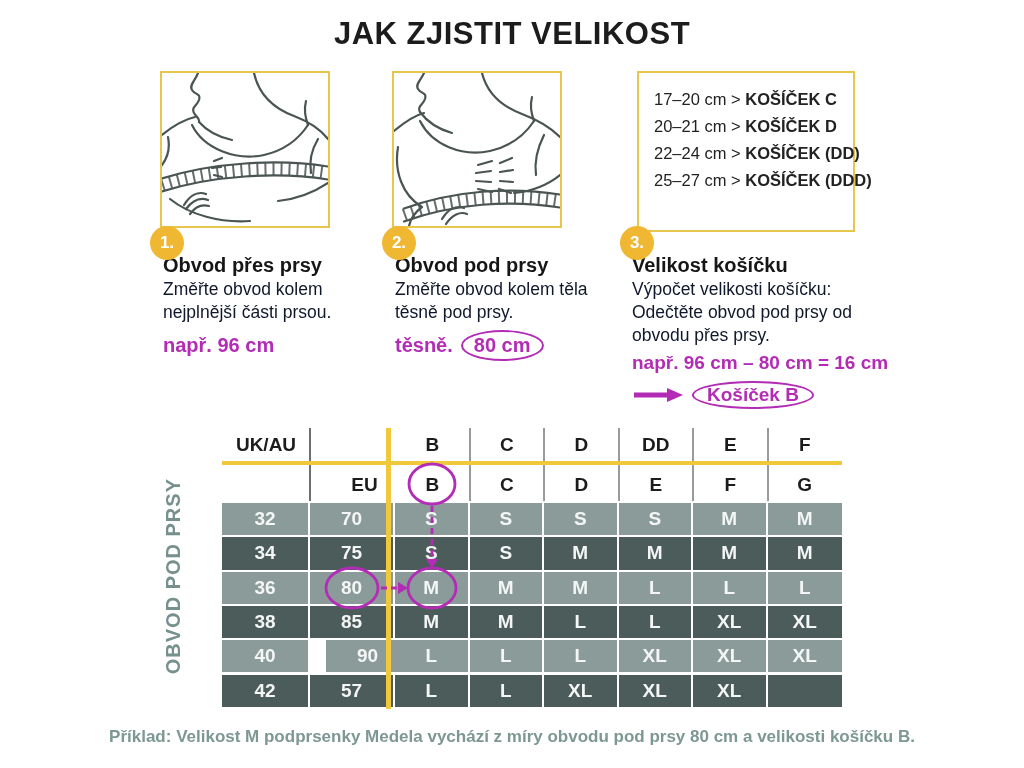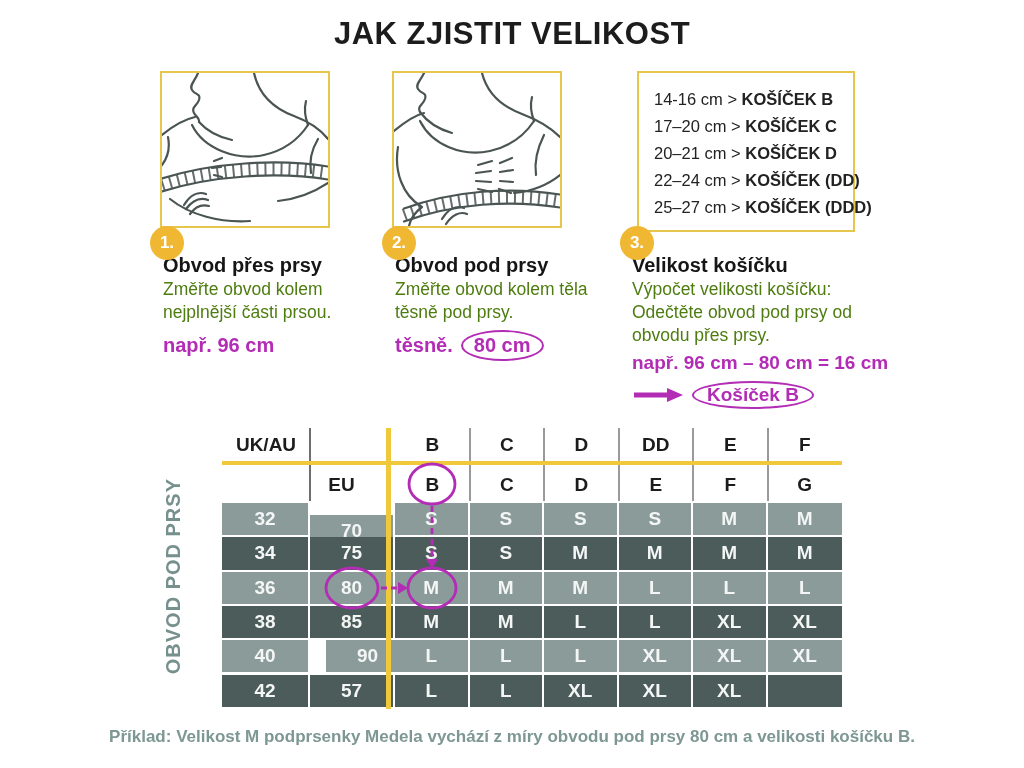--- a/index.html
+++ b/index.html
@@ -14,21 +14,21 @@
   }
   html,body{margin:0;padding:0;background:#fff;}
   .page{position:relative;width:1024px;height:768px;background:#ffffff;overflow:hidden;
         font-family:"Liberation Sans",sans-serif;border-bottom:1px solid #d9d9d9;}
   .title{position:absolute;top:16px;left:0;width:100%;text-align:center;
          font-size:31px;font-weight:bold;letter-spacing:.5px;color:var(--ink);}
   .illus-box{position:absolute;top:71px;width:166px;height:153px;border:2px solid #e7c64d;background:#fff;}
   .badge{position:absolute;top:226px;width:34px;height:34px;border-radius:50%;background:var(--badge);
          color:#fff;font-weight:bold;font-size:17px;display:flex;align-items:center;justify-content:center;z-index:3;}
   .step-h{position:absolute;top:254px;font-size:20px;font-weight:bold;color:#161616;}
-  .step-b{position:absolute;top:278px;font-size:17.5px;line-height:23px;color:#4d7c0f;white-space:pre-line;}
+  .step-b{position:absolute;top:278px;font-size:17.5px;line-height:23px;color:#0f172a;white-space:pre-line;}
   .mag{color:var(--magenta);font-weight:bold;}
   .ex1{position:absolute;left:163px;top:334px;font-size:20px;}
   .ex2{position:absolute;left:395px;top:330px;font-size:20px;display:flex;align-items:center;gap:8px;}
   .circ{border:2.5px solid var(--magenta);border-radius:50%;padding:2px 11px;display:inline-block;}
   .cup-box{position:absolute;left:637px;top:71px;width:218px;height:161px;border:2px solid #e7c64d;
            background:#fff;box-sizing:border-box;padding:13px 0 0 15px;}
   .cup-row{font-size:16.5px;line-height:27px;color:#222;white-space:nowrap;}
   .cup-row .cup{font-weight:bold;}
   .eq{position:absolute;left:632px;top:352px;font-size:19px;}
   .res{position:absolute;left:632px;top:381px;display:flex;align-items:center;gap:8px;}
@@ -93,21 +93,20 @@
         <path d="M120,120 C140,118 156,110 166,102"></path>
         <path d="M10,135.5 C60,117.5 116,113.5 166,121.5"></path>
         <path d="M10,148.5 C60,130.5 116,126.5 166,134.5"></path>
         <path d="M10,142 C60,124 116,120 166,128" stroke-width="13" stroke-linecap="butt" stroke-dasharray="2 6" opacity="0.85"></path>
         <path d="M48,146 C54,136 62,132 70,135 M52,151 C58,142 66,138 73,141"></path>
       </g>
     </svg>
   </div>
 
   <div class="cup-box">
-      <div class="cup-row"><span>14-16 cm </span><span>&gt; </span><span class="cup">KOŠÍČEK B</span></div>
       <div class="cup-row"><span>17–20 cm </span><span>&gt; </span><span class="cup">KOŠÍČEK C</span></div>
       <div class="cup-row"><span>20–21 cm </span><span>&gt; </span><span class="cup">KOŠÍČEK D</span></div>
       <div class="cup-row"><span>22–24 cm </span><span>&gt; </span><span class="cup">KOŠÍČEK (DD)</span></div>
       <div class="cup-row"><span>25–27 cm </span><span>&gt; </span><span class="cup">KOŠÍČEK (DDD)</span></div>
     </div>
 
   <div class="badge" style="left:150px;">1.</div>
   <div class="badge" style="left:382px;">2.</div>
   <div class="badge" style="left:620px;">3.</div>
 
@@ -153,29 +152,29 @@
       <div class="sep" style="left: 470px; top: 0px; width: 2px; height: 73px; background: rgb(154, 154, 154);"></div>
       <div class="sep" style="left: 544.5px; top: 0px; width: 2px; height: 73px; background: rgb(154, 154, 154);"></div>
       <div class="cell hdr" style="left: 0px; top: 0px; width: 88px; height: 33px;">UK/AU</div>
       <div class="cell hdr" style="left: 173px; top: 0px; width: 74.5px; height: 33px;">B</div>
       <div class="cell hdr" style="left: 247.5px; top: 0px; width: 74.5px; height: 33px;">C</div>
       <div class="cell hdr" style="left: 322px; top: 0px; width: 74.5px; height: 33px;">D</div>
       <div class="cell hdr" style="left: 396.5px; top: 0px; width: 74.5px; height: 33px;">DD</div>
       <div class="cell hdr" style="left: 471px; top: 0px; width: 74.5px; height: 33px;">E</div>
       <div class="cell hdr" style="left: 545.5px; top: 0px; width: 74.5px; height: 33px;">F</div>
       <div class="sep" style="left: 0px; top: 33px; width: 620px; height: 4px; background: var(--yellow);"></div>
-      <div class="cell hdr" style="left: 77px; top: 40px; width: 85px; height: 33px;">EU</div>
+      <div class="cell hdr" style="left: 88px; top: 40px; width: 85px; height: 33px; padding-left: 12px;">EU</div>
       <div class="cell hdr" style="left: 173px; top: 40px; width: 74.5px; height: 33px;">B</div>
       <div class="cell hdr" style="left: 247.5px; top: 40px; width: 74.5px; height: 33px;">C</div>
       <div class="cell hdr" style="left: 322px; top: 40px; width: 74.5px; height: 33px;">D</div>
       <div class="cell hdr" style="left: 396.5px; top: 40px; width: 74.5px; height: 33px;">E</div>
       <div class="cell hdr" style="left: 471px; top: 40px; width: 74.5px; height: 33px;">F</div>
       <div class="cell hdr" style="left: 545.5px; top: 40px; width: 74.5px; height: 33px;">G</div>
       <div class="cell bod" style="left: 0px; top: 75px; width: 86px; height: 32.3px; background: var(--tlight);">32</div>
-      <div class="cell bod" style="left: 88px; top: 75px; width: 83px; height: 32.3px; background: var(--tlight); margin-top: 12px;">70</div>
+      <div class="cell bod" style="left: 88px; top: 75px; width: 83px; height: 32.3px; background: var(--tlight);">70</div>
       <div class="cell bod" style="left: 173px; top: 75px; width: 72.5px; height: 32.3px; background: var(--tlight);">S</div>
       <div class="cell bod" style="left: 247.5px; top: 75px; width: 72.5px; height: 32.3px; background: var(--tlight);">S</div>
       <div class="cell bod" style="left: 322px; top: 75px; width: 72.5px; height: 32.3px; background: var(--tlight);">S</div>
       <div class="cell bod" style="left: 396.5px; top: 75px; width: 72.5px; height: 32.3px; background: var(--tlight);">S</div>
       <div class="cell bod" style="left: 471px; top: 75px; width: 72.5px; height: 32.3px; background: var(--tlight);">M</div>
       <div class="cell bod" style="left: 545.5px; top: 75px; width: 74.5px; height: 32.3px; background: var(--tlight);">M</div>
       <div class="cell bod" style="left: 0px; top: 109.3px; width: 86px; height: 32.3px; background: var(--tdark);">34</div>
       <div class="cell bod" style="left: 88px; top: 109.3px; width: 83px; height: 32.3px; background: var(--tdark);">75</div>
       <div class="cell bod" style="left: 173px; top: 109.3px; width: 72.5px; height: 32.3px; background: var(--tdark);">S</div>
       <div class="cell bod" style="left: 247.5px; top: 109.3px; width: 72.5px; height: 32.3px; background: var(--tdark);">S</div>

